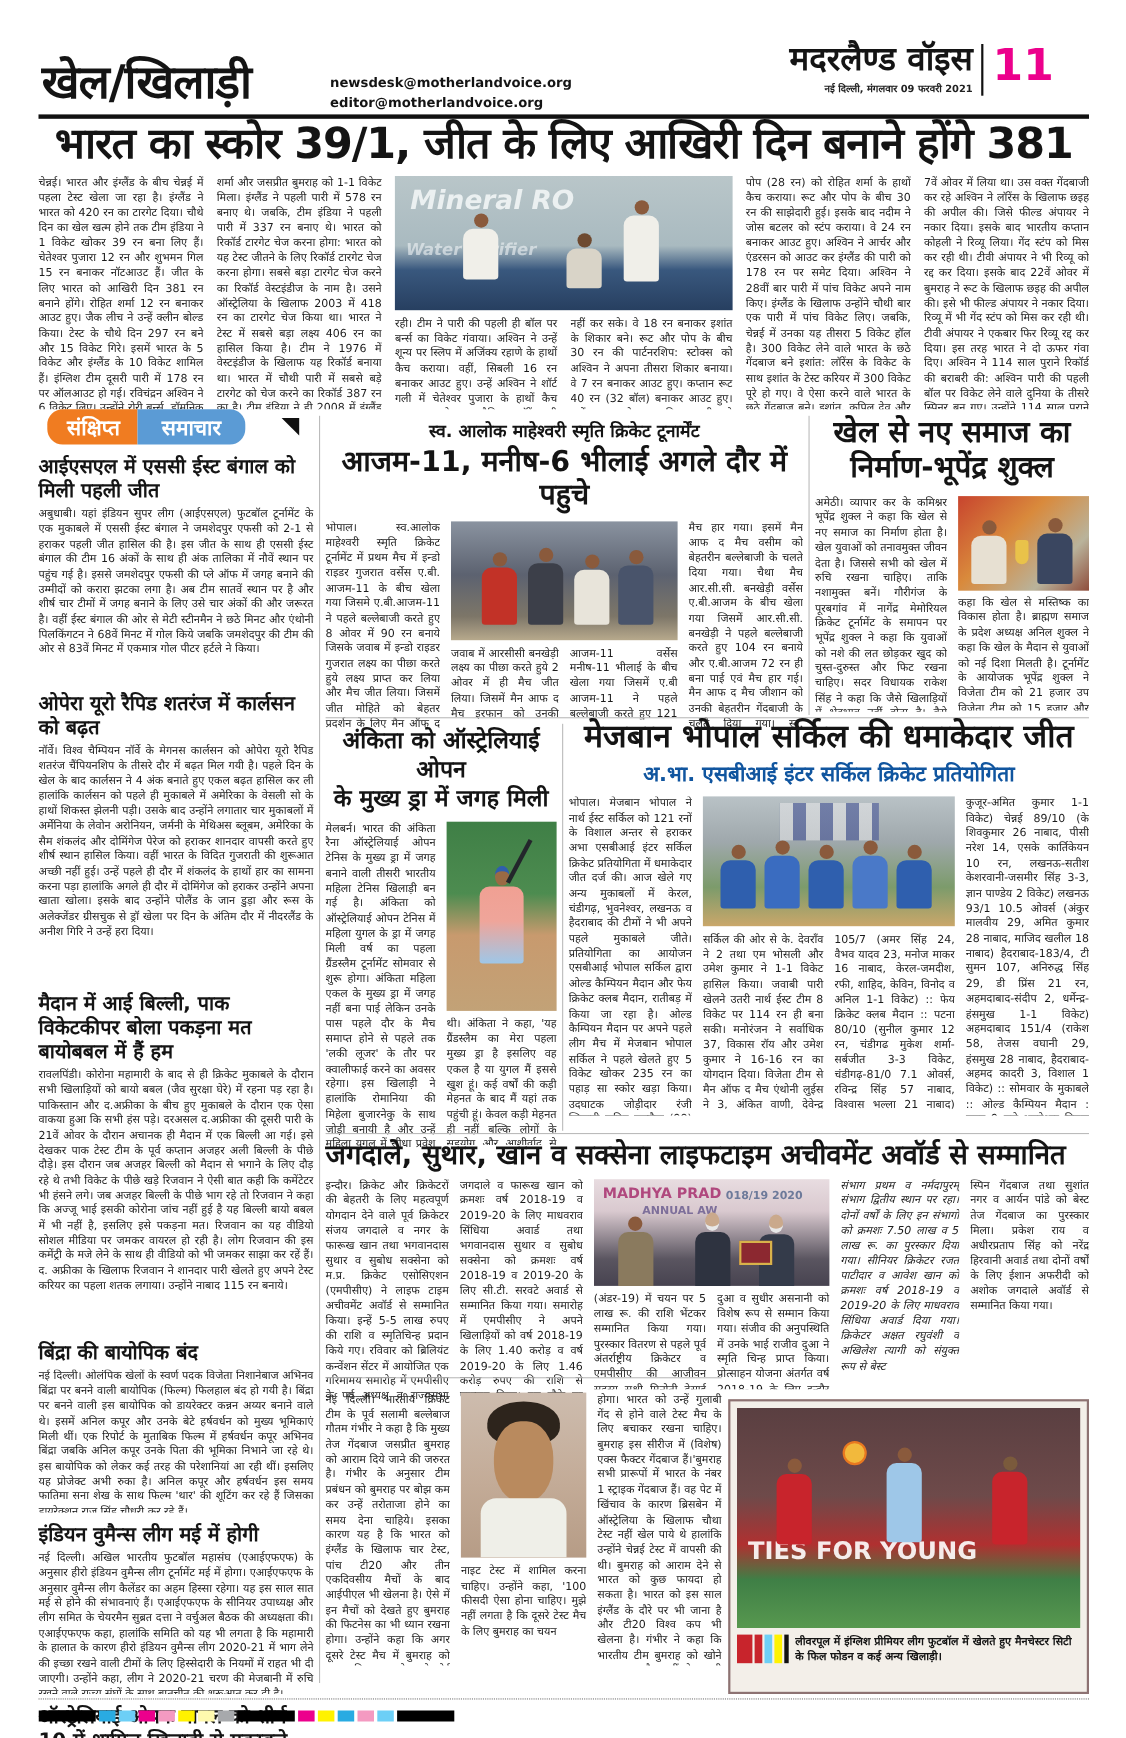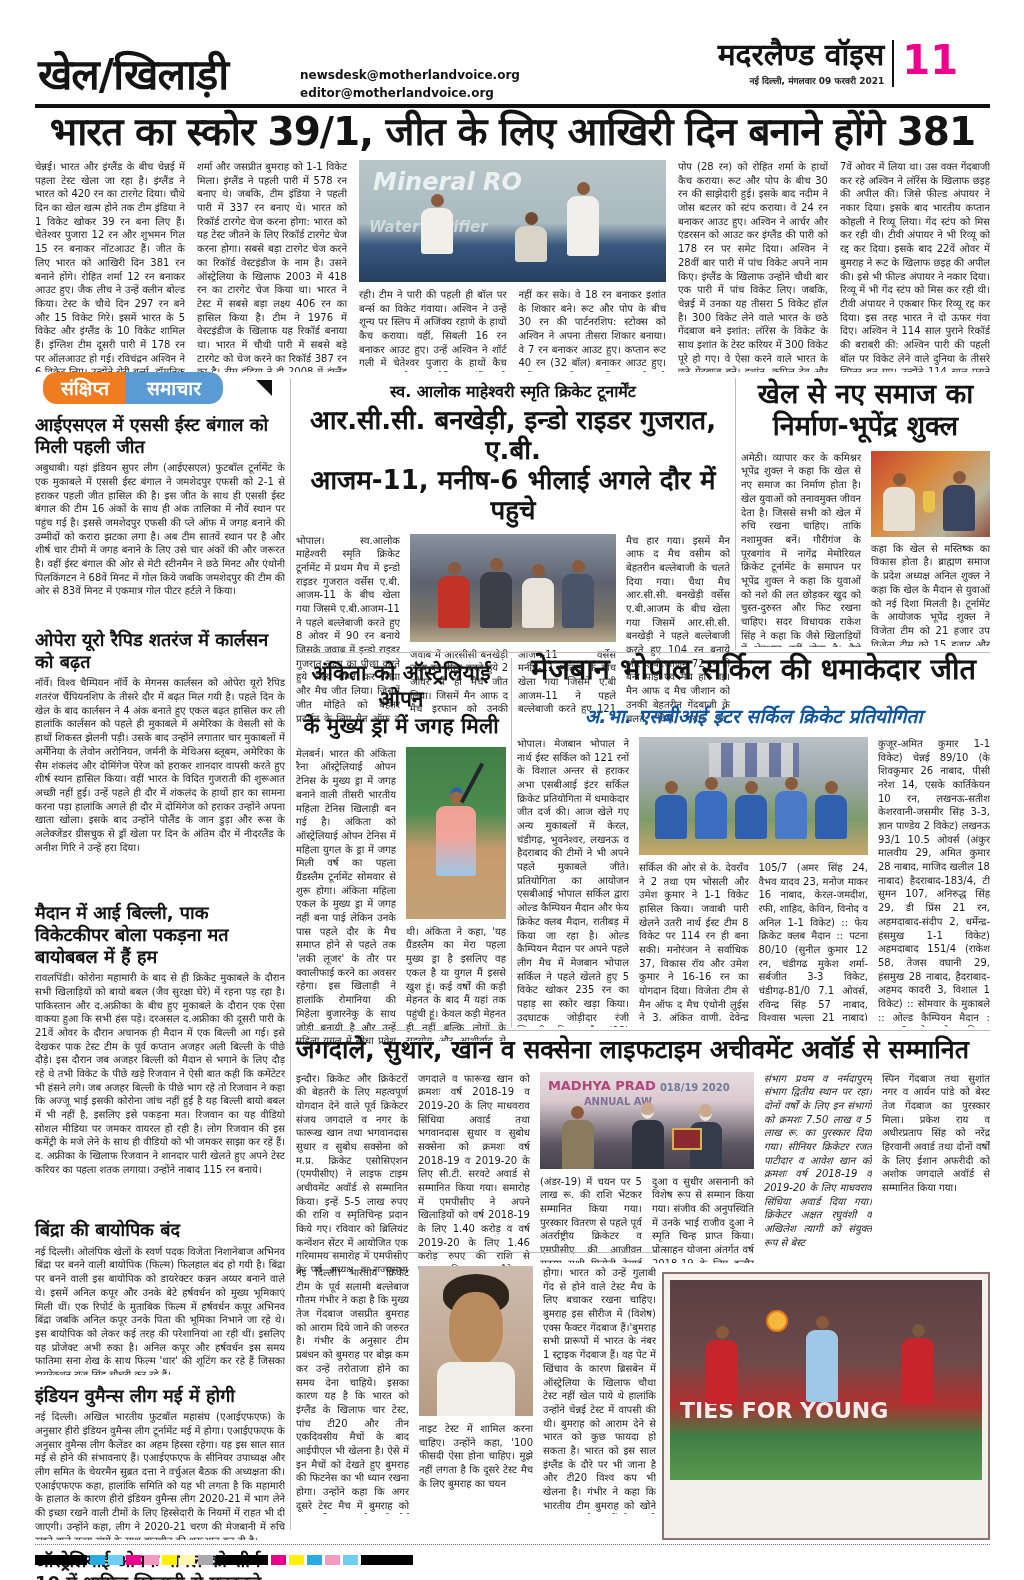--- a/index.html
+++ b/index.html
@@ -140,21 +140,20 @@
     </div>
   </div>
 
   <div class="abs vrule" style="left:290px;top:378px;height:1152px;" data-name="column-rule-left"></div>
   <div class="abs vrule" style="left:735px;top:378px;height:272px;" data-name="column-rule-mid-top"></div>
   <div class="abs vrule" style="left:511px;top:658px;height:370px;" data-name="column-rule-mid"></div>
 
   <div class="abs" style="left:296px;top:380px;width:434px;" data-name="rcc-article">
     <div class="kicker" data-name="rcc-kicker">स्व. आलोक माहेश्वरी स्मृति क्रिकेट टूनार्मेंट</div>
     <div class="h-rcc" style="margin-top:4px;">
-      <div data-name="rcc-headline-line1">आर.सी.सी. बनखेड़ी, इन्डो राइडर गुजरात, ए.बी.</div>
       <div data-name="rcc-headline-line2">आजम-11, मनीष-6 भीलाई अगले दौर में पहुचे</div>
     </div>
     <div class="flexrow gap10" style="margin-top:8px;height:188px;">
       <div class="col" style="width:104px;" data-name="rcc-col-1">भोपाल। स्व.आलोक माहेश्वरी स्मृति क्रिकेट टूर्नामेंट में प्रथम मैच में इन्डो राइडर गुजरात वर्सेस ए.बी. आजम-11 के बीच खेला गया जिसमे ए.बी.आजम-11 ने पहले बल्लेबाजी करते हुए 8 ओवर में 90 रन बनाये जिसके जवाब में इन्डो राइडर गुजरात लक्ष्य का पीछा करते हुये लक्ष्य प्राप्त कर लिया और मैच जीत लिया। जिसमें जीत मोहिते को बेहतर प्रदर्शन के लिए मैन ऑफ द मैच दिया गया। दूसरे मैच में मनीष-11 भीलाई वर्सेस आरसीसी बनखेड़ी-11 के बीच खेला गया जिसमें मनीष-11 भीलाई ने 8 ओवर में मात्र 24 रनों का स्कोर बनाया जिसके</div>
       <div style="width:206px;">
         <div class="ph" style="width:206px;height:108px;background:linear-gradient(180deg,#8a93a0 0%,#5c6270 45%,#7d7668 80%,#b7a98c 100%);" data-name="rcc-group-photo">
           <div class="fig" style="left:28px;top:28px;">
               <div class="head"></div>
               <div class="torso" style="background:#c23227;height:52px;"></div>
             </div>
@@ -221,21 +220,21 @@
           </div>
           <div style="position:absolute;left:64px;top:14px;width:4px;height:44px;background:#23262b;transform:rotate(28deg);" data-name="tennis-racket-icon"></div>
         </div>
         <div class="col" style="margin-top:6px;height:116px;" data-name="ankita-col-2">थी। अंकिता ने कहा, 'यह ग्रैंडस्लैम का मेरा पहला मुख्य ड्रा है इसलिए वह एकल है या युगल मैं इससे खुश हूं। कई वर्षों की कड़ी मेहनत के बाद मैं यहां तक पहुंची हूं। केवल कड़ी मेहनत ही नहीं बल्कि लोगों के सहयोग और आशीर्वाद से भी मैं यहां पहुंच पाई हूं। मैं इसे नहीं भूल सकती।'</div>
       </div>
     </div>
   </div>
 
   <div class="abs" style="left:517px;top:654px;width:473px;" data-name="sbi-article">
     <div class="h-sbi" data-name="sbi-headline">मेजबान भोपाल सर्किल की धमाकेदार जीत</div>
-    <div class="subhead-sbi" style="margin-top:17px;font-style:italic;" data-name="sbi-subhead">अ.भा. एसबीआई इंटर सर्किल क्रिकेट प्रतियोगिता</div>
+    <div class="subhead-sbi" style="margin-top:4px;" data-name="sbi-subhead">अ.भा. एसबीआई इंटर सर्किल क्रिकेट प्रतियोगिता</div>
     <div class="flexrow gap10" style="margin-top:8px;height:290px;">
       <div class="col" style="width:112px;" data-name="sbi-col-1">भोपाल। मेजबान भोपाल ने नार्थ ईस्ट सर्किल को 121 रनों के विशाल अन्तर से हराकर अभा एसबीआई इंटर सर्किल क्रिकेट प्रतियोगिता में धमाकेदार जीत दर्ज की। आज खेले गए अन्य मुकाबलों में केरल, चंडीगढ़, भुवनेश्वर, लखनऊ व हैदराबाद की टीमों ने भी अपने पहले मुकाबले जीते। प्रतियोगिता का आयोजन एसबीआई भोपाल सर्किल द्वारा ओल्ड कैम्पियन मैदान और फेय क्रिकेट क्लब मैदान, रातीबड़ में किया जा रहा है। ओल्ड कैम्पियन मैदान पर अपने पहले लीग मैच में मेजबान भोपाल सर्किल ने पहले खेलते हुए 5 विकेट खोकर 235 रन का पहाड़ सा स्कोर खड़ा किया। उदघाटक जोड़ीदार रंजी खिलाड़ी जतिन सक्सैना (98) और एंथोनी लुईस (81) ने पहले विकेट के लिए रिकार्ड 165 रनों की साझेदारी कर जीत की आधारशिला रखी। जतिन ने 16 चौके, 3 छक्के और एंथोनी ने 10 चौके, 5 छक्के अपनी पारी में लगाए। हर्ष गवली ने 42 नाबाद रनों की आकर्षक पारी खेली। नार्थ ईस्ट</div>
       <div style="width:229px;">
         <div class="ph" style="width:229px;height:118px;background:linear-gradient(180deg,#b9c2c6 0%,#9fa8ac 35%,#7c9b6b 70%,#caa76a 100%);" data-name="sbi-team-photo">
           <div style="position:absolute;left:70px;top:6px;width:90px;height:34px;background:repeating-linear-gradient(90deg,#e8e8ea 0 12px,#3b4a92 12px 24px);opacity:.55;" data-name="sbi-backdrop-banner"></div>
           <div class="fig" style="left:16px;top:44px;">
               <div class="head"></div>
               <div class="torso" style="background:#2f5fae;height:44px;"></div>
             </div>
           <div class="fig" style="left:56px;top:40px;">
@@ -327,17 +326,27 @@
       <div class="fig" style="left:136px;top:36px;">
           <div class="head"></div>
           <div class="torso" style="background:#9ec7e8;height:72px;"></div>
         </div>
       <div class="fig" style="left:232px;top:44px;">
           <div class="head" style="background:#7a5a3c;"></div>
           <div class="torso" style="background:#c8242c;height:66px;"></div>
         </div>
       <div style="position:absolute;left:96px;top:30px;width:18px;height:18px;border-radius:50%;background:#f2b93c;border:2px solid #e87820;" data-name="football-ball-icon"></div>
     </div>
+    <div class="flexrow" style="margin-top:6px;align-items:flex-start;">
+      <div style="display:flex;gap:2px;margin-right:6px;" data-name="caption-color-bars">
+        <span style="width:14px;height:26px;background:#c8242c;display:inline-block;"></span>
+        <span style="width:7px;height:26px;background:#c8242c;display:inline-block;"></span>
+        <span style="width:7px;height:26px;background:#6dcff6;display:inline-block;"></span>
+        <span style="width:7px;height:26px;background:#fff200;display:inline-block;"></span>
+        <span style="width:4px;height:26px;background:#111;display:inline-block;"></span>
+      </div>
+      <div class="caption" data-name="football-caption">लीवरपूल में इंग्लिश प्रीमियर लीग फुटबॉल में खेलते हुए मैनचेस्टर सिटी के फिल फोडन व कई अन्य खिलाड़ी।</div>
+    </div>
   </div>
 
   <div class="abs" style="left:35px;top:1544px;width:955px;" data-name="print-bar"><span style="background: rgb(0, 0, 0);"></span><span style="background: rgb(41, 171, 226);"></span><span style="background: rgb(109, 207, 246);"></span><span style="background: rgb(236, 0, 140);"></span><span style="background: rgb(244, 154, 193);"></span><span style="background: rgb(255, 242, 0);"></span><span style="background: rgb(255, 249, 174);"></span><span style="background: rgb(167, 169, 172);"></span><span style="background: rgb(0, 0, 0);"></span><span style="background: rgb(236, 0, 140);"></span><span style="background: rgb(255, 242, 0);"></span><span style="background: rgb(41, 171, 226);"></span><span style="background: rgb(244, 154, 193);"></span><span style="background: rgb(109, 207, 246);"></span><span style="background: rgb(0, 0, 0);"></span></div>
 
 </div>
 
 </body></html>

